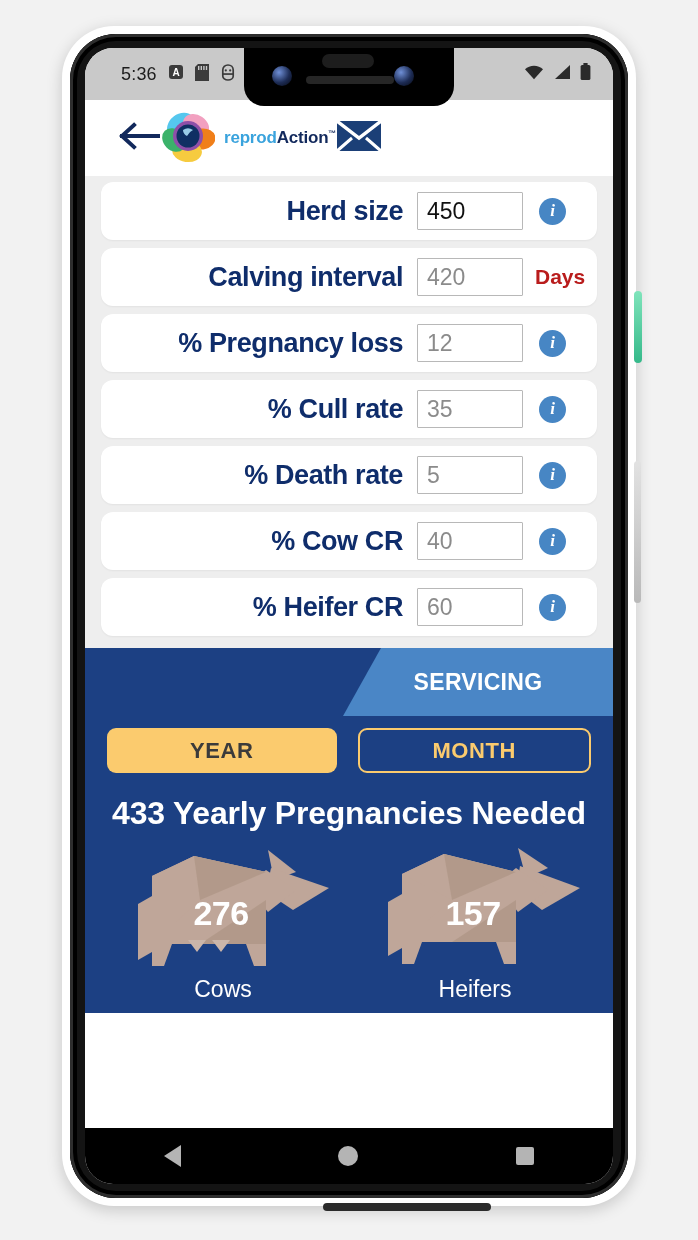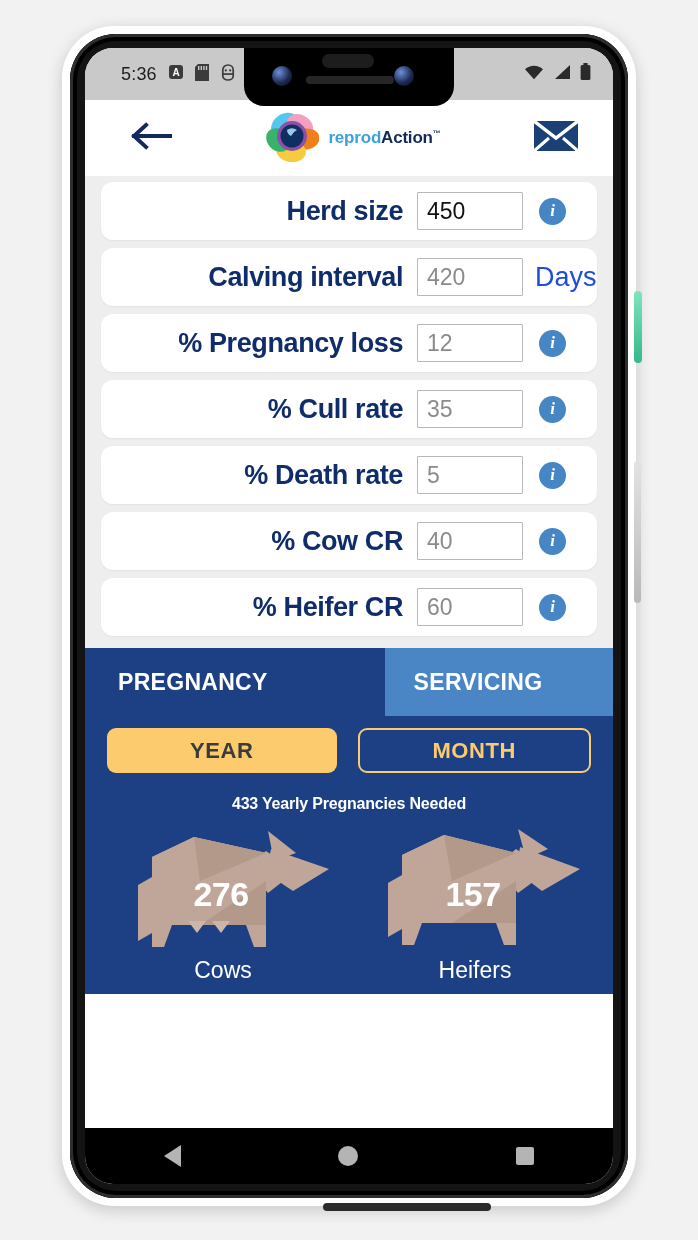--- a/index.html
+++ b/index.html
@@ -58,21 +58,21 @@
        background:radial-gradient(circle at 35% 32%,#6f8fd6 0%,#1d2c55 55%,#05070f 100%);}
   .cam.l{left:28px;} .cam.r{left:150px;}
   .earpiece{position:absolute;left:62px;top:28px;width:88px;height:8px;
             background:#262626;border-radius:5px;}
   .notch-dot{position:absolute;left:78px;top:6px;width:52px;height:14px;
              background:#1d1d1d;border-radius:8px;}
 
   
   .app-header{
     height:76px;background:#ffffff;display:flex;align-items:center;
-    padding:0 34px;justify-content:space-between;margin-left:12px;
+    padding:0 34px;
   }
   .brand{display:flex;align-items:center;gap:9px;}
   .brand-text{font-size:17px;font-weight:700;letter-spacing:-.2px;}
   .brand-text .t1{color:#3aa3dd;}
   .brand-text .t2{color:#12295c;}
   .brand-text .tm{font-size:8px;vertical-align:super;color:#12295c;}
 
   
   .form-area{background:#eeeeee;padding:6px 0 4px;}
   .field-row{
@@ -84,21 +84,21 @@
     flex:1;text-align:right;padding-right:14px;
     color:#0f2d6b;font-weight:700;font-size:27px;letter-spacing:-.4px;
   }
   .field-input{
     width:106px;height:38px;border:1px solid #b8b8b8;border-radius:1px;
     background:#fff;font-family:"Liberation Sans",sans-serif;
     font-size:23px;padding:0 9px;box-sizing:border-box;color:#111;
     outline:none;
   }
   .field-input::placeholder{color:#8b8b8b;}
-  .field-suffix{width:74px;padding-left:12px;font-size:27px;color:#1d4ed8;box-sizing:border-box;}
+  .field-suffix{width:74px;padding-left:12px;font-size:21px;color:#b91c1c;box-sizing:border-box;font-weight:bold;}
   .info-slot{width:74px;display:flex;justify-content:flex-start;padding-left:16px;box-sizing:border-box;}
   .info-icon{
     width:27px;height:27px;border-radius:50%;background:#4786c4;
     color:#fff;font-size:17px;font-weight:700;font-style:italic;
     display:flex;align-items:center;justify-content:center;
     font-family:"Liberation Serif",serif;
   }
 
   
   .results{position:relative;background:#1c4083;padding-bottom:0;}
@@ -117,21 +117,21 @@
   .tab-label{color:#fff;font-size:23px;font-weight:600;letter-spacing:.3px;}
   .period-row{display:flex;gap:21px;padding:12px 22px 0;}
   .period-btn{
     flex:1;height:45px;border-radius:9px;display:flex;
     align-items:center;justify-content:center;
     font-size:22px;font-weight:800;letter-spacing:.6px;box-sizing:border-box;
   }
   .period-btn.active{background:#fbcb6e;color:#3b3b3b;}
   .period-btn.inactive{background:#1c4083;border:2px solid #fbcb6e;color:#fbcb6e;}
   .summary{
-    text-align:center;color:#fff;font-size:16px;font-weight:600;
+    text-align:center;color:#fff;font-size:32px;font-weight:600;
     padding:22px 0 6px;letter-spacing:-.2px;
   }
   .animals{display:flex;justify-content:center;gap:16px;padding:4px 0 10px;}
   .animal{width:236px;text-align:center;position:relative;}
   .animal-svg-wrap{position:relative;height:130px;}
   .animal svg{display:block;margin:0 auto;}
   .animal-count{
     position:absolute;left:0;right:4px;top:52px;
     color:#fff;font-size:34px;font-weight:700;text-align:center;
     letter-spacing:-.5px;
@@ -291,23 +291,20 @@
             <div class="info-slot">
               <div class="info-icon">i</div>
             </div>
           </div>
         </div>
 
       <div class="results">
         <div class="tabs">
           <div class="tab-servicing">
             <span class="tab-label">SERVICING</span>
-          </div>
-          <div class="tab-pregnancy">
-            <span class="tab-label">PREGNANCY</span>
           </div>
         </div>
 
         <div class="period-row">
           <div class="period-btn active">
             <span>YEAR</span>
           </div>
           <div class="period-btn inactive">
             <span>MONTH</span>
           </div>

